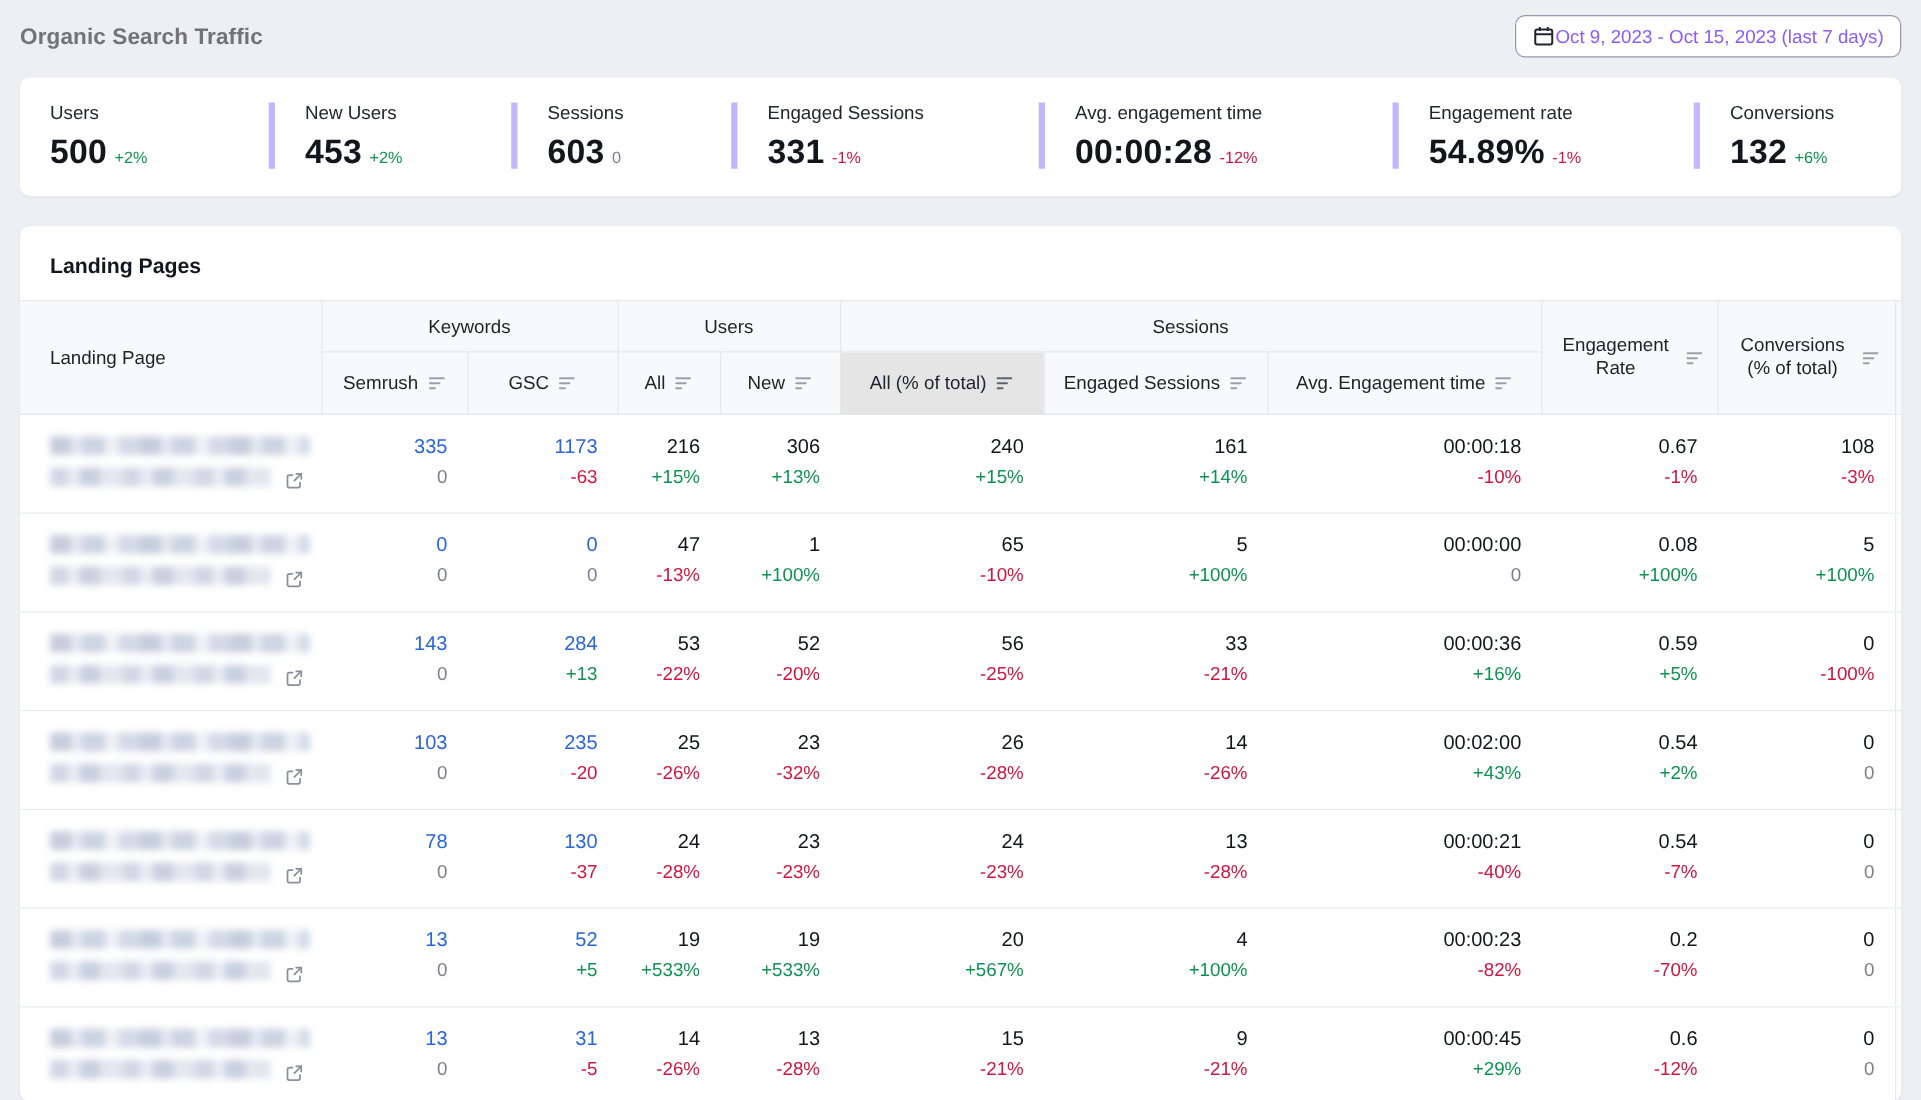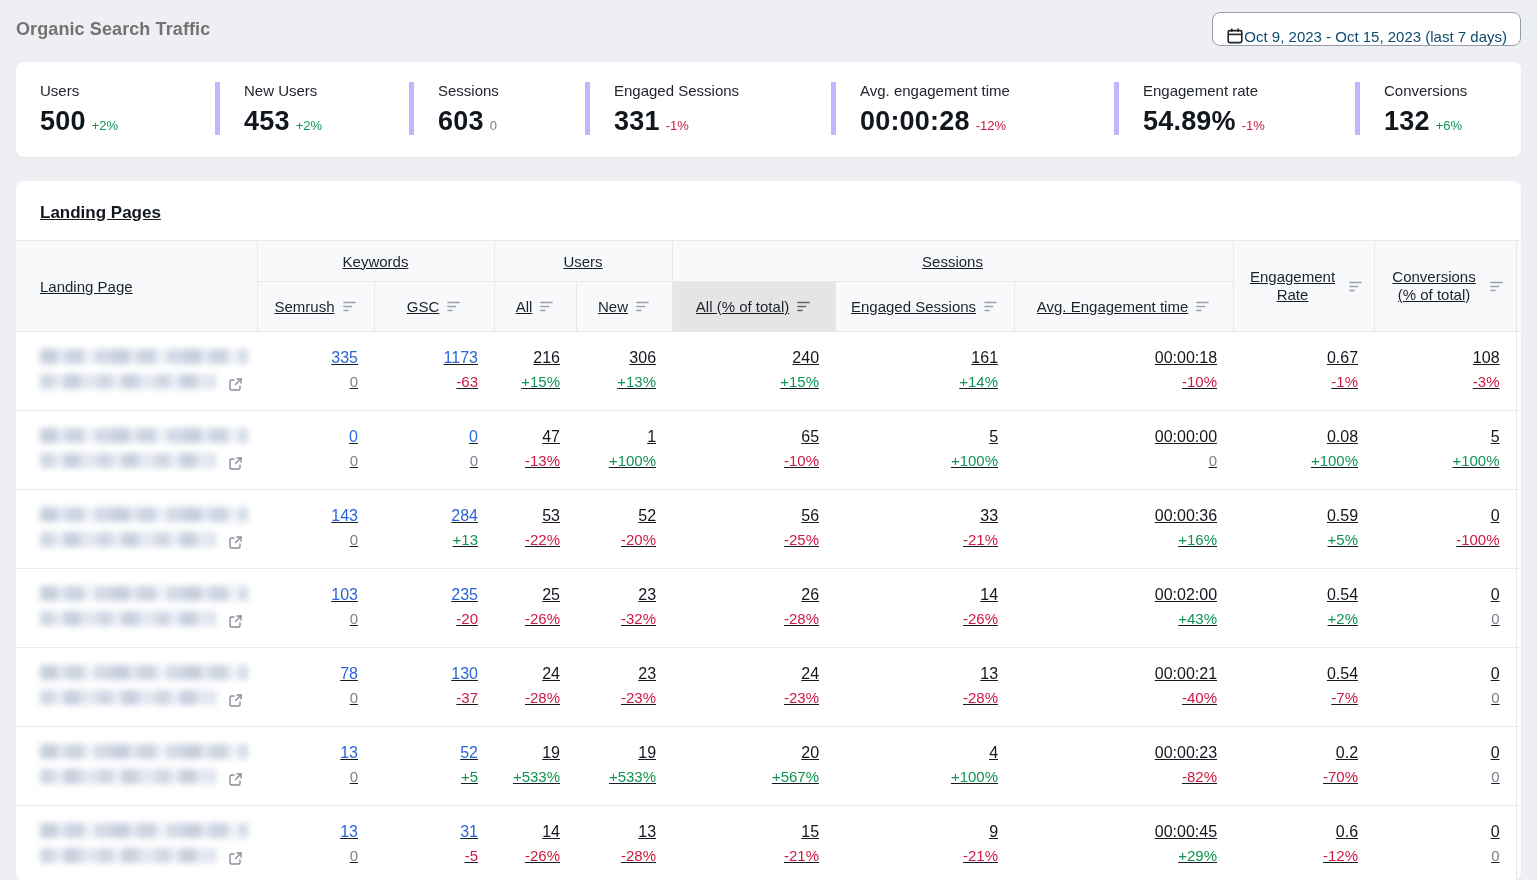--- a/index.html
+++ b/index.html
@@ -6,23 +6,23 @@
   html,body{width:1537px;height:880px;overflow:hidden}
   body{
     background:#edeff3;
     font-family:"Liberation Sans","DejaVu Sans",sans-serif;
     color:#171b22;
   }
   
   .topbar{display:flex;align-items:center;justify-content:space-between;padding:12px 16px 16px;}
   .page-title{font-size:18px;font-weight:700;color:#737373;letter-spacing:.1px}
   .date-btn{
-    display:inline-flex;align-items:flex-end;height:34px;padding:0 13px;
+    display:inline-flex;align-items:center;height:34px;padding:0 13px;
     background:#fff;border:1px solid #969cab;border-radius:8px;
-    font-family:inherit;font-size:15px;color:#0c4a6e;cursor:pointer;white-space:nowrap;
+    font-family:inherit;font-size:15px;color:#8b5cf6;cursor:pointer;white-space:nowrap;
   }
   .date-btn svg{display:block}
   
   .metrics-card{
     margin:0 16px;background:#fff;border-radius:8px;
     box-shadow:0 1px 2px rgba(20,25,40,.05);
     display:flex;padding:20px 0 22px;
   }
   .metric{border-left:5px solid #c4b5fd;padding-left:24px}
   .metric:first-child{border-left:none}
@@ -38,21 +38,21 @@
   .metric-value{font-size:27px;line-height:28px;font-weight:700;color:#12161d;letter-spacing:.2px}
   .metric-change{font-size:13px;margin-left:6px;font-weight:400}
   
   .up{color:#0e9352}
   .down{color:#ce1741}
   .flat{color:#7b818d}
   
   .table-card{
     margin:24px 16px 0;background:#fff;border-radius:8px;
     box-shadow:0 1px 2px rgba(20,25,40,.05);
-    height:700px;overflow:hidden;text-decoration:underline;
+    height:700px;overflow:hidden;
   }
   .lp-title{font-size:17px;font-weight:700;padding:22px 24px 17px;color:#12161d}
   table{border-collapse:collapse;table-layout:fixed;width:1505px}
   thead th{
     background:#f8f9fb;border:1px solid #e6e8ec;
     font-weight:400;font-size:15px;color:#1d222b;padding:0;
   }
   thead tr th:first-child{border-left:0}
   thead tr th:last-child{border-right:0}
   thead .group-row th{height:41px}

